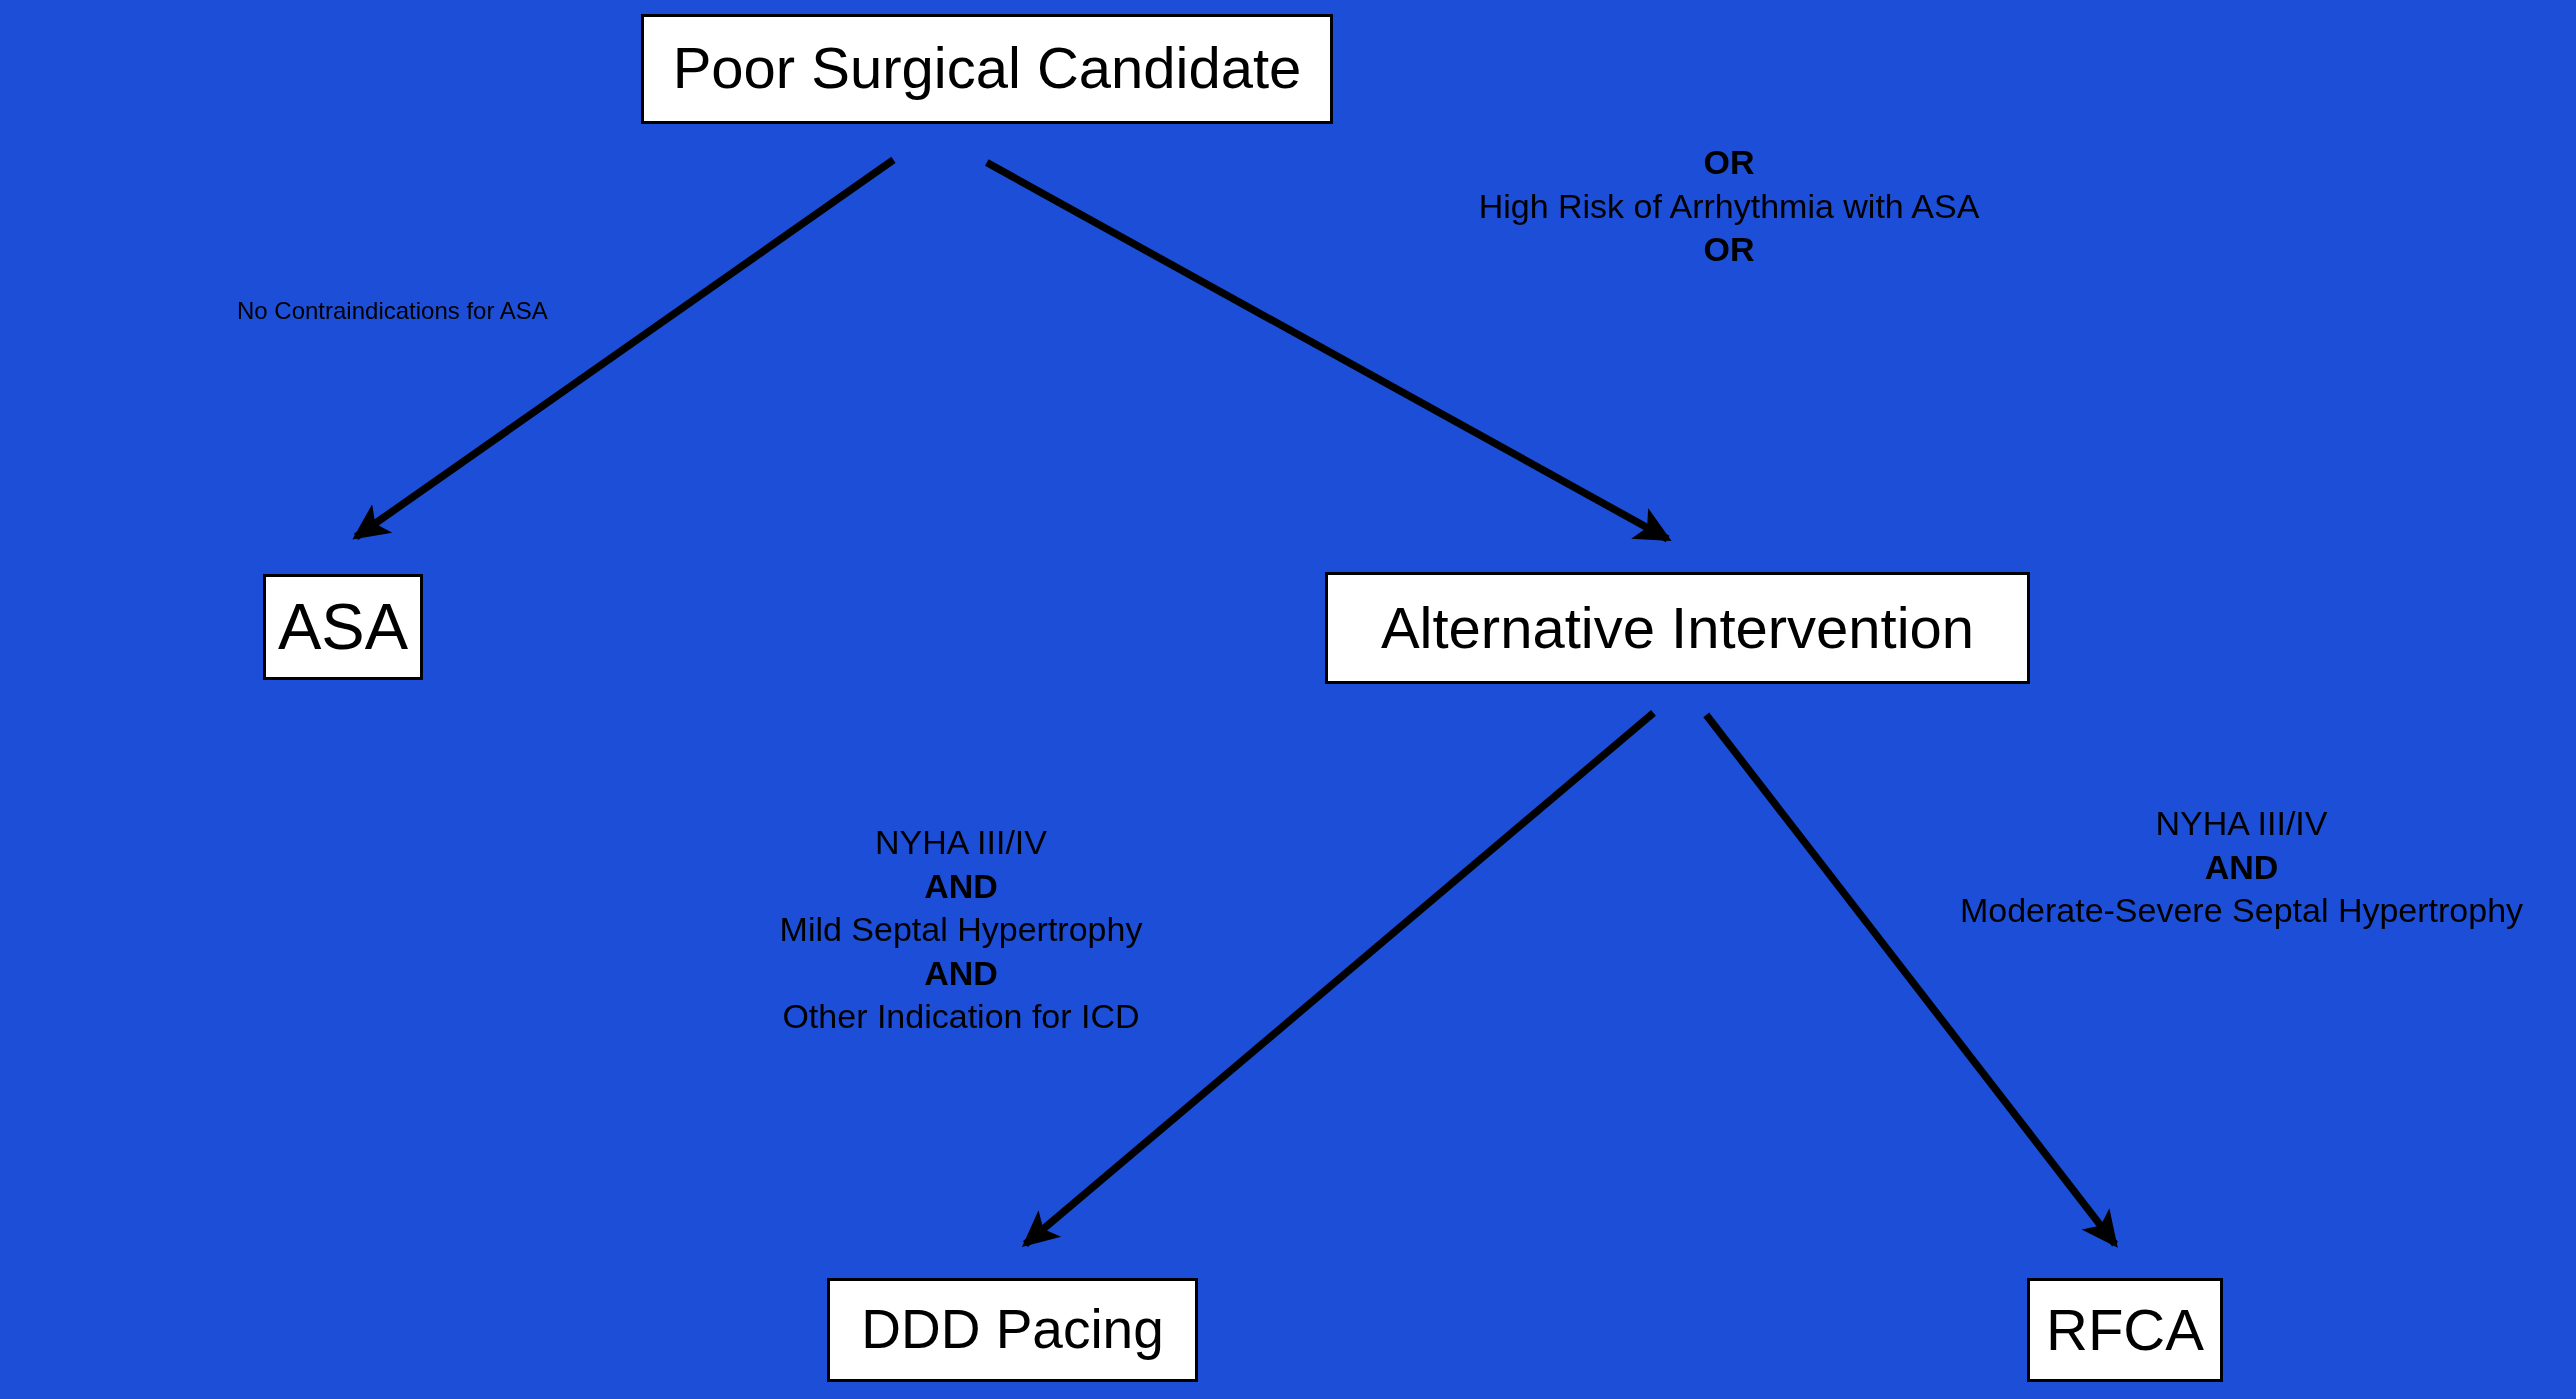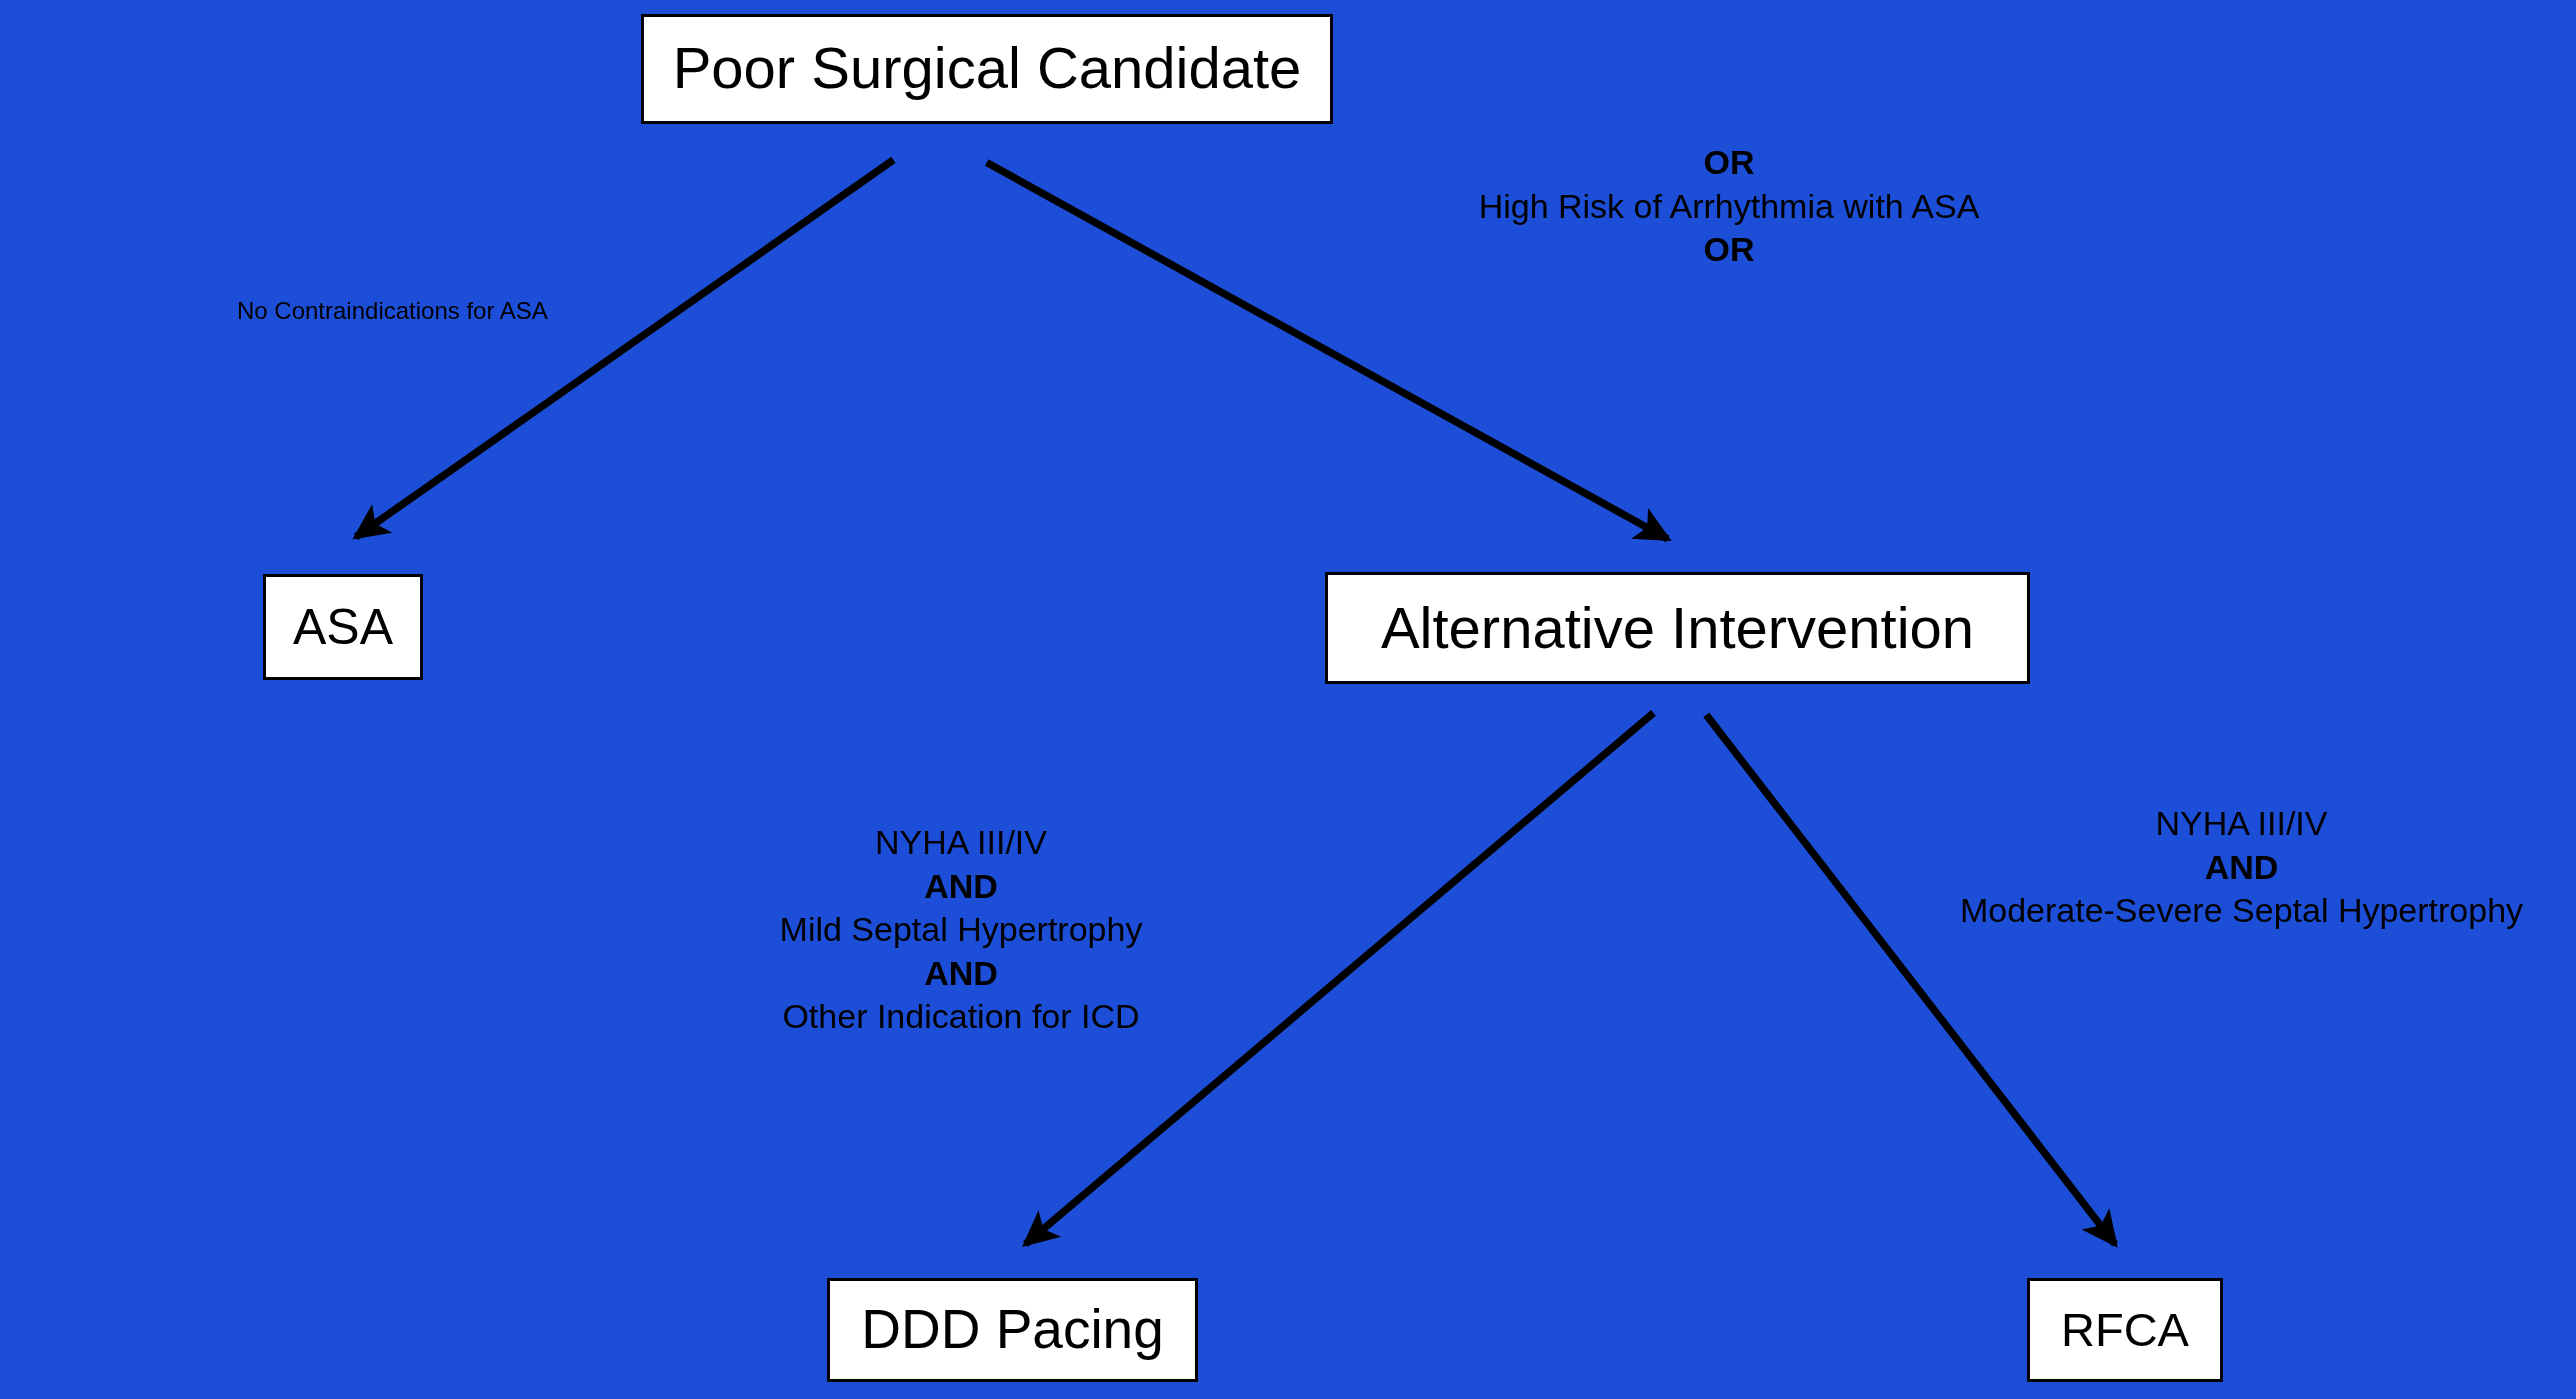--- a/index.html
+++ b/index.html
@@ -45,24 +45,24 @@
     padding: 0 9.5px;
   }
   
   #node-root   { left: 641px;  top: 13.5px;   width: 692px; height: 110px; }
   #node-asa    { left: 263px;  top: 574px;  width: 160px;  height: 106px; }
   #node-alt    { left: 1325px; top: 572px;  width: 705px; height: 112px; }
   #node-ddd    { left: 827px; top: 1278px; width: 371px;  height: 104px; }
   #node-rfca   { left: 2027px; top: 1278px; width: 196px;  height: 104px; }
 
   #node-root .node-label  { font-size: 58px; }
-  #node-asa .node-label   { font-size: 50px; }
+  #node-asa .node-label   { font-size: 65px; }
   #node-alt .node-label   { font-size: 58px; }
   #node-ddd .node-label   { font-size: 55px; }
-  #node-rfca .node-label  { font-size: 47px; }
+  #node-rfca .node-label  { font-size: 58px; }
 
   .edge-label {
     position: absolute;
     color: #000000;
     text-align: center;
     line-height: 1.28;
     white-space: nowrap;
   }
   .edge-label .ln {
     display: block;

